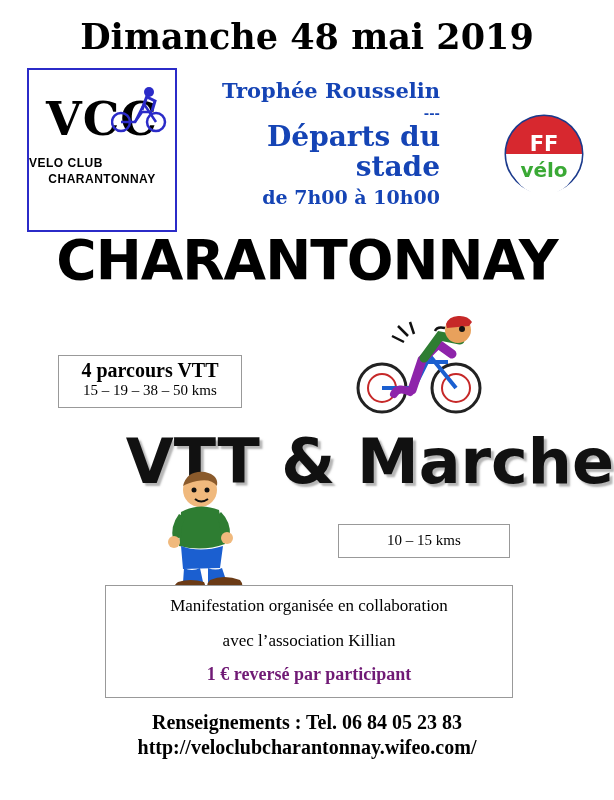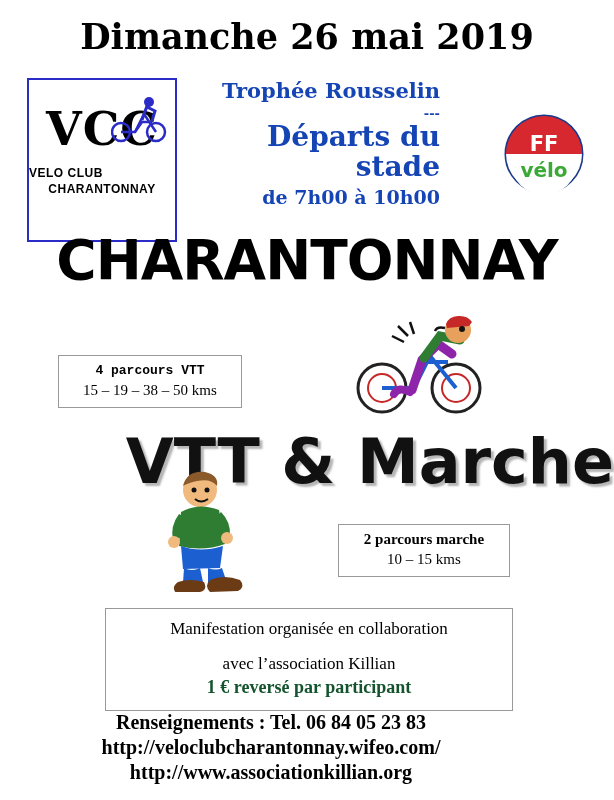--- a/index.html
+++ b/index.html
@@ -32,21 +32,21 @@
     font-weight: bold;
     font-size: 35px;
     letter-spacing: 0px;
     color: #000000;
   }
 
   
   .vcc-logo {
     position: absolute;
     left: 27px;
-    top: 78px;
+    top: 68px;
     width: 150px;
     height: 164px;
     border: 2px solid #2b2bc8;
     background: #ffffff;
     box-sizing: border-box;
   }
   .vcc-letters {
     position: absolute;
     left: 0;
     top: 26px;
@@ -138,21 +138,21 @@
     box-sizing: border-box;
     text-align: center;
     font-family: "Liberation Serif", serif;
   }
   .box-vtt {
     left: 58px;
     top: 355px;
     width: 184px;
     padding: 5px 4px 7px 4px;
   }
-  .box-vtt .t1 { font-weight: bold; font-size: 13px; line-height: 19px; font-family: Liberation Mono, monospace; }
+  .box-vtt .t1 { font-weight: bold; font-size: 20px; line-height: 19px; }
   .box-vtt .t2 { font-size: 15px; line-height: 20px; }
 
   .box-marche {
     left: 338px;
     top: 524px;
     width: 172px;
     padding: 5px 4px 7px 4px;
   }
   .box-marche .t1 { font-weight: bold; font-size: 15px; line-height: 19px; }
   .box-marche .t2 { font-size: 15px; line-height: 20px; }
@@ -167,45 +167,47 @@
     font-family: "DejaVu Sans", sans-serif;
     font-weight: bold;
     font-size: 62px;
     color: #111111;
     text-shadow: 3px 3px 2px rgba(120,120,120,0.55);
   }
 
   
   .box-collab {
     left: 105px;
-    top: 608px;
+    top: 585px;
     width: 408px;
     padding: 8px 6px 10px 6px;
   }
   .box-collab .c1 { font-size: 17px; line-height: 23px; color: #000000; }
   .box-collab .c2 { font-size: 17px; line-height: 23px; color: #000000; margin-top: 12px; }
   .box-collab .c3 {
     font-size: 18px;
     line-height: 25px;
     font-weight: bold;
-    color: #14532d;
+    color: #701a75;
+    margin-top: 10px;
   }
 
   
   .contact {
     position: absolute;
     top: 710px;
     left: 0;
     width: 542px;
     text-align: center;
     font-family: "Liberation Serif", serif;
     font-weight: bold;
     font-size: 20px;
     line-height: 25px;
     color: #000000;
+    padding-left: 36px;
   }
 
   
   .cyclist-art {
     position: absolute;
     left: 352px;
     top: 300px;
     width: 138px;
     height: 122px;
   }
@@ -216,21 +218,21 @@
     top: 468px;
     width: 126px;
     height: 124px;
   }
 </style>
 </head>
 <body>
 
 <div class="poster">
 
-  <div class="date-title">Dimanche 26 mai 2019</div>
+  <div class="date-title">Dimanche 48 mai 2019</div>
 
   <div class="vcc-logo">
     <div class="vcc-letters">VCC</div>
     <svg class="vcc-cyclist" viewBox="0 0 56 52">
       <circle cx="10" cy="40" r="9" fill="none" stroke="#2b2bc8" stroke-width="2.5"></circle>
       <circle cx="45" cy="40" r="9" fill="none" stroke="#2b2bc8" stroke-width="2.5"></circle>
       <path d="M10 40 L24 40 L33 22 L45 40" fill="none" stroke="#2b2bc8" stroke-width="2.5"></path>
       <path d="M24 40 L31 30 L41 30" fill="none" stroke="#2b2bc8" stroke-width="2.5"></path>
       <circle cx="38" cy="10" r="5" fill="#2b2bc8"></circle>
       <path d="M33 22 L36 14 L31 28" fill="none" stroke="#2b2bc8" stroke-width="3"></path>
@@ -299,29 +301,27 @@
     <circle cx="26" cy="74" r="6" fill="#f0b97d"></circle>
     <circle cx="79" cy="70" r="6" fill="#f0b97d"></circle>
     <path d="M33 78 q19 7 42 0 l-3 22 -37 1 z" fill="#1b5fd0"></path>
     <path d="M36 100 q8 4 16 0 l3 14 -20 1 z" fill="#1b5fd0"></path>
     <path d="M60 100 q8 3 14 0 l4 12 -18 3 z" fill="#1b5fd0"></path>
     <path d="M30 114 q12 -4 26 0 q4 8 -4 10 l-24 1 q-5 -6 2 -11 z" fill="#6b3b16"></path>
     <path d="M62 112 q14 -6 30 0 q6 7 -2 11 l-28 1 q-6 -6 0 -12 z" fill="#6b3b16"></path>
   </svg>
 
   <div class="box box-marche">
-    <div class="t1">2 parcours marche</div>
     <div class="t2">10 – 15 kms</div>
   </div>
 
   <div class="box box-collab">
     <div class="c1">Manifestation organisée en collaboration</div>
     <div class="c2">avec l’association Killian</div>
     <div class="c3">1 € reversé par participant</div>
   </div>
 
   <div class="contact">
     <div>Renseignements : Tel. 06 84 05 23 83</div>
     <div>http://veloclubcharantonnay.wifeo.com/</div>
-    <div>http://www.associationkillian.org</div>
   </div>
 
 </div>
 
 </body></html>

